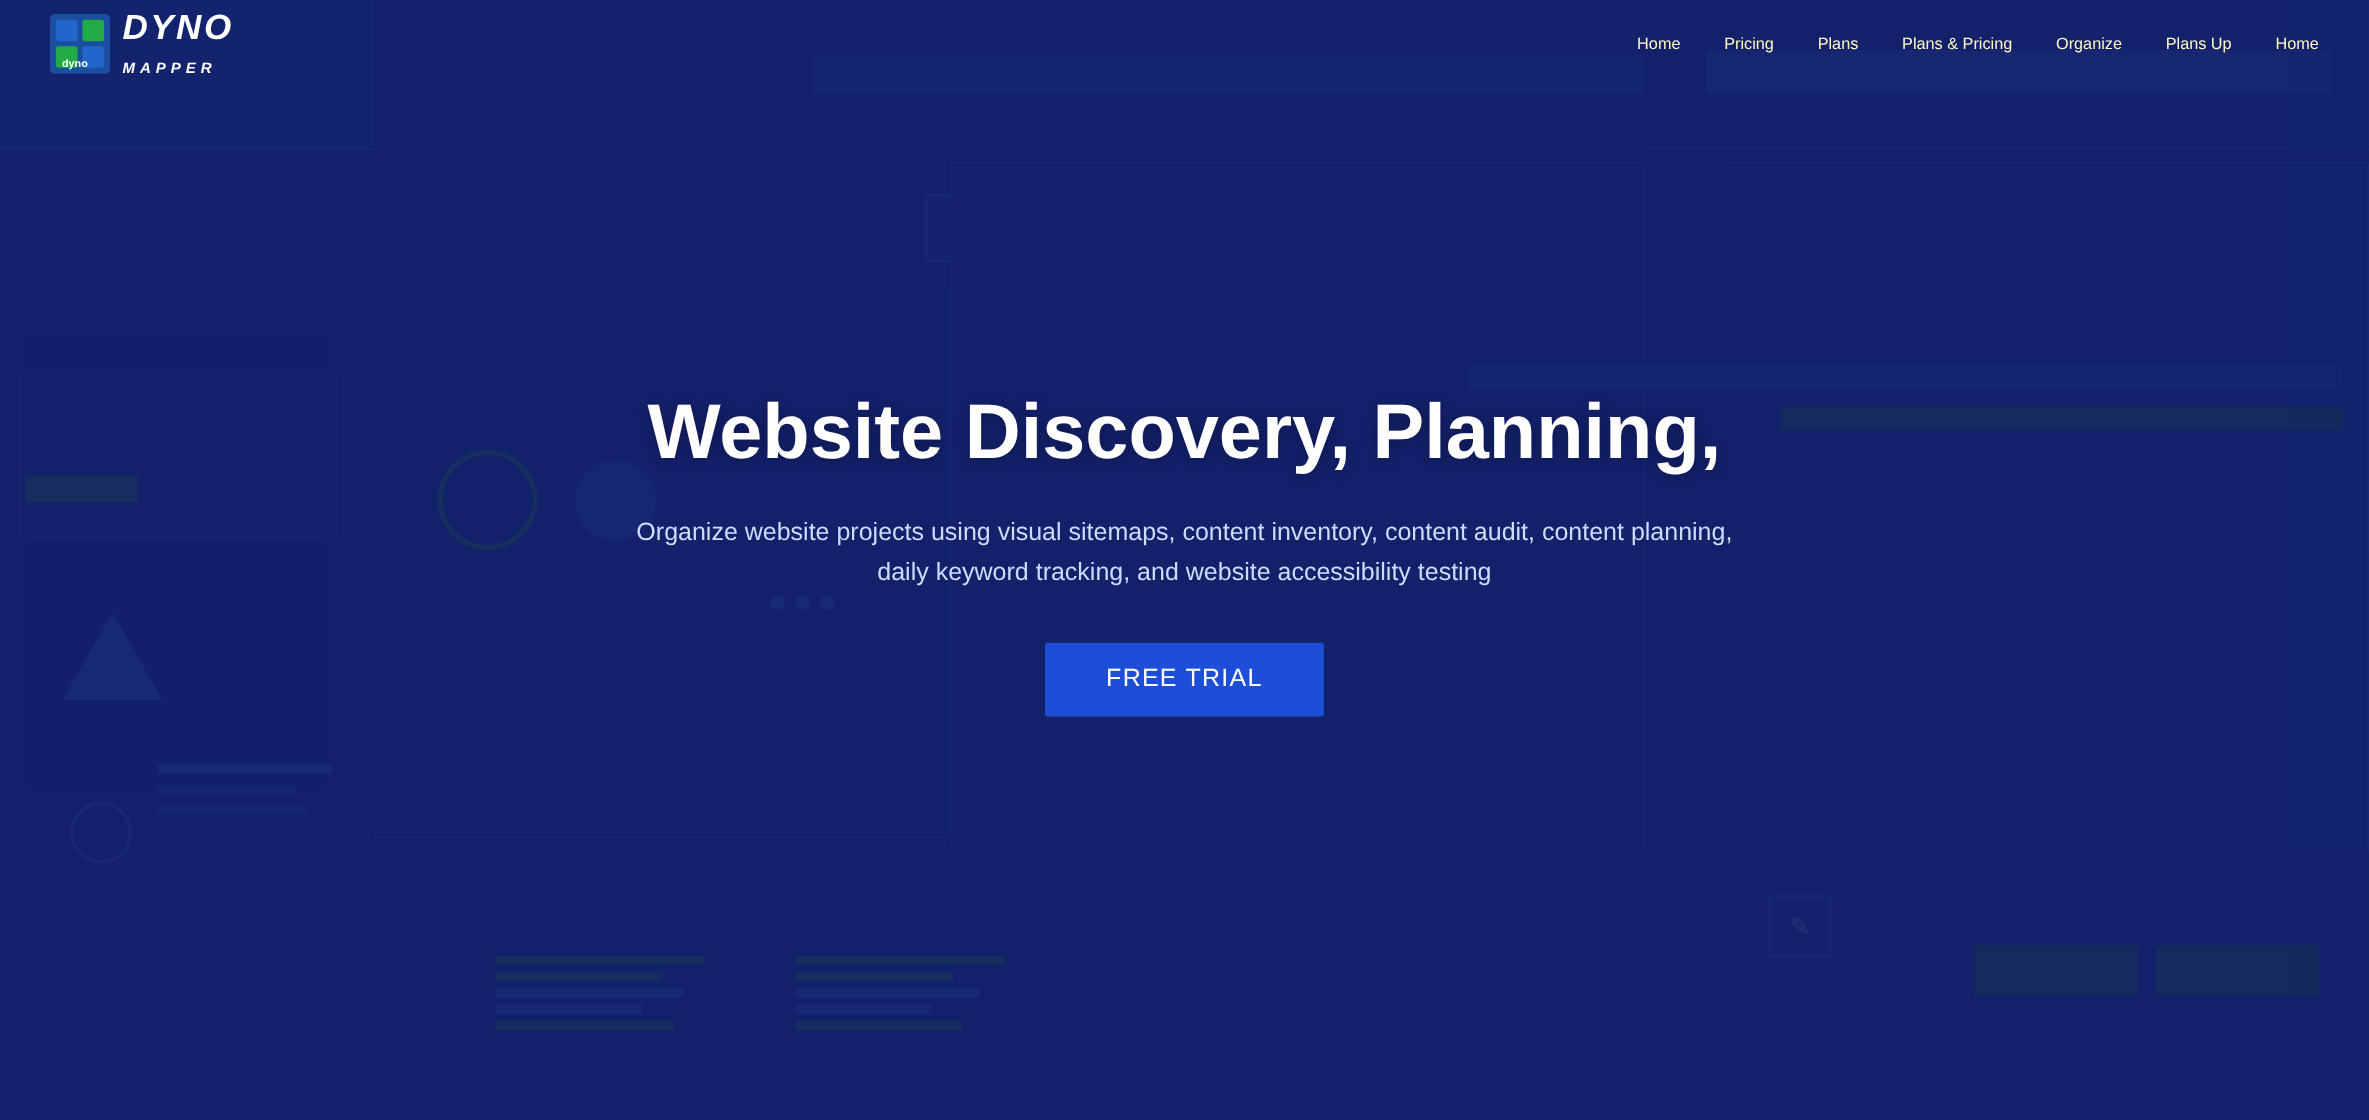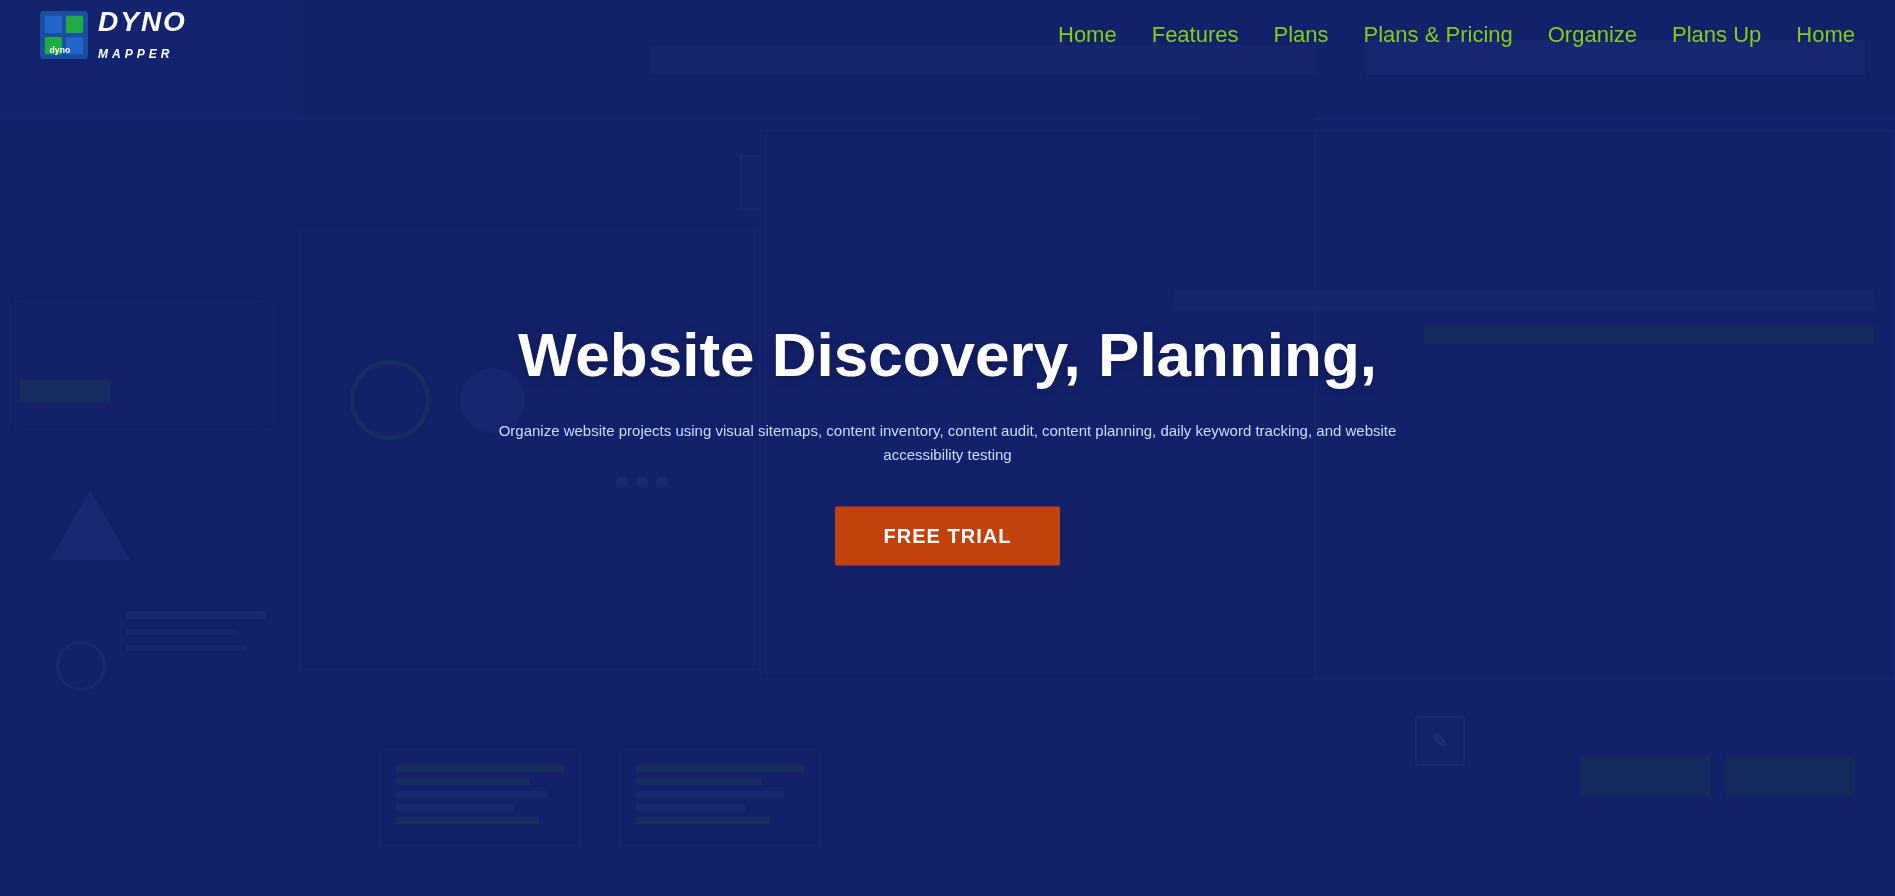--- a/index.html
+++ b/index.html
@@ -356,23 +356,23 @@
     }
 
     .nav-links {
       display: flex;
       align-items: center;
       gap: 35px;
       list-style: none;
     }
 
     .nav-links li a {
-      color: #84cc16;
+      color: #fef9c3;
       text-decoration: none;
-      font-size: 22px;
+      font-size: 13px;
       font-weight: 500;
       cursor: pointer;
     }
 
     
     .hero-content {
       position: absolute;
       top: 50%;
       left: 50%;
       transform: translate(-50%, -52%);
@@ -384,33 +384,33 @@
     .hero-title {
       font-size: 62px;
       font-weight: 900;
       color: #ffffff;
       line-height: 1.1;
       margin-bottom: 30px;
       text-shadow: 0 2px 10px rgba(0,0,0,0.3);
     }
 
     .hero-subtitle {
-      font-size: 15px;
+      font-size: 20px;
       color: #ccdcff;
       line-height: 1.6;
       margin-bottom: 40px;
       font-weight: 400;
     }
 
     .cta-button {
       display: inline-block;
-      background-color: #c2410c;
+      background-color: #1d4ed8;
       color: #ffffff;
       font-size: 20px;
-      font-weight: 700;
+      font-weight: 400;
       padding: 18px 49px;
       border: none;
       cursor: pointer;
       text-transform: uppercase;
       letter-spacing: 1px;
       border-radius: 2px;
       transition: background 0.2s;
     }
   </style>
 </head>
@@ -526,21 +526,21 @@
       <span style="font-size:28px; font-weight:900;">DYNO</span><br>
       <span style="font-size:12px; letter-spacing:4px; font-weight:700;">MAPPER</span>
     </div>
   </div>
 
   <ul class="nav-links">
     <li>
       <a>Home</a>
     </li>
     <li>
-      <a>Features</a>
+      <a>Pricing</a>
     </li>
     <li>
       <a>Plans</a>
     </li>
     <li>
       <a>Plans &amp; Pricing</a>
     </li>
     <li>
       <a>Organize</a>
     </li>

